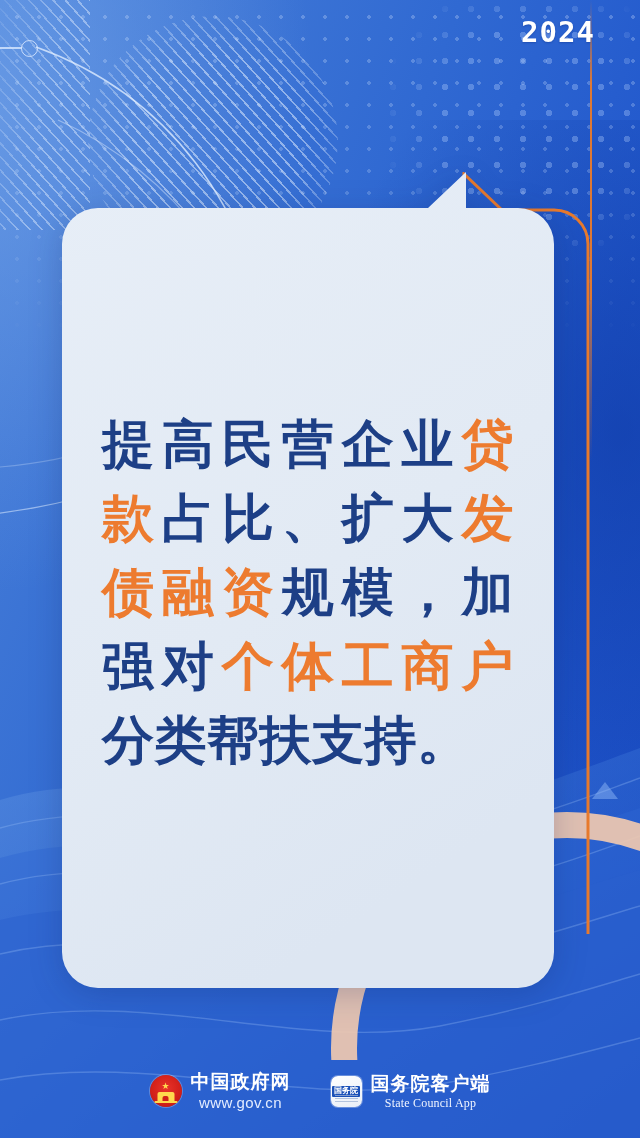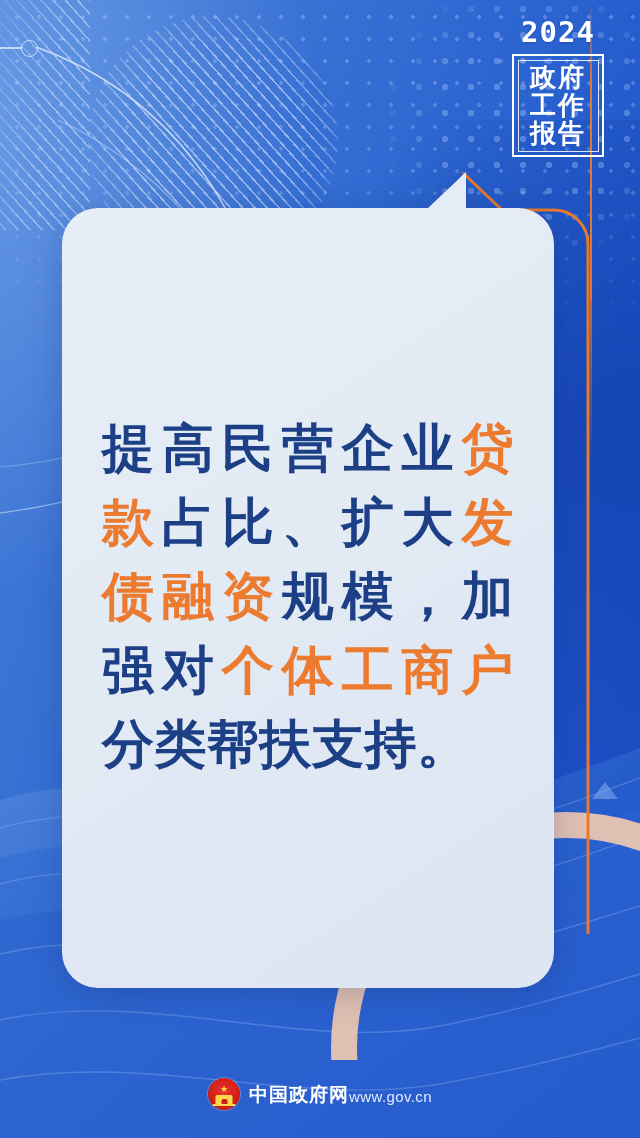--- a/index.html
+++ b/index.html
@@ -122,21 +122,21 @@
 
   
   .quote{
     position:absolute;
     left:62px;top:172px;width:492px;height:816px;
     display:flex;align-items:center;justify-content:center;
     box-sizing:border-box;
     padding:74px 40px 40px 40px;
   }
   .quote-text{
-    font-family:Liberation Sans, sans-serif;
+    font-family:Liberation Mono, monospace;
     font-weight:bold;
     font-size:52px;
     line-height:1.42;
     letter-spacing:.5px;
     color:#1d3f86;
     text-align:justify;
     text-align-last:left;
     width:418px;
   }
   .quote-text .hl{color:#ed7b2f;}
@@ -190,21 +190,21 @@
     background:#ffd84d;
   }
   .emblem .gate:after{
     content:"";position:absolute;left:50%;transform:translateX(-50%);bottom:0;
     width:6px;height:5px;background:#d11f18;border-radius:2px 2px 0 0;
   }
   .emblem .bar{
     position:absolute;left:50%;bottom:4px;transform:translateX(-50%);
     width:23px;height:2.5px;background:#ffd84d;border-radius:1px;
   }
-  .logo-txt{display:flex;flex-direction:row;line-height:1;text-align:center;}
+  .logo-txt{display:flex;flex-direction:column;line-height:1;text-align:center;}
   .logo-cn{
     font-family:"DejaVu Sans","Liberation Sans",sans-serif;
     font-weight:bold;font-size:19px;color:#ffffff;letter-spacing:1px;
   }
   .logo-en{
     font-family:"Liberation Sans",sans-serif;
     font-size:15px;color:#e3ecff;letter-spacing:.4px;margin-top:4px;
   }
   .logo-en.serif{
     font-family:"Liberation Serif","DejaVu Serif",serif;
@@ -305,37 +305,42 @@
                A36,36 0 0 1 36,36 Z" fill="url(#cardg)"></path>
     </svg>
   </div>
 
   <div class="quote">
     <div class="quote-text"><span>提高民营企业</span><span class="hl">贷款</span><span>占比、扩大</span><span class="hl">发债融资</span><span>规模，加强对</span><span class="hl">个体工商户</span><span>分类帮扶支持。</span></div>
   </div>
 
   <div class="badge">
     <div class="badge-year">2024</div>
-    <div class="badge-box">
-      <div class="badge-line">政府</div>
-      <div class="badge-line">工作</div>
-      <div class="badge-line">报告</div>
-    </div>
   </div>
 
   <div class="footer">
 
     <div class="logo">
       <div class="emblem">
         <span class="star">★</span>
         <span class="gate"></span>
         <span class="bar"></span>
       </div>
       <div class="logo-txt">
         <span class="logo-cn">中国政府网</span>
         <span class="logo-en">www.gov.cn</span>
       </div>
     </div>
 
+    <div class="logo">
+      <div class="appicon">
+        <span class="ai-t">国务院</span>
+        <span class="ai-lines"></span>
+      </div>
+      <div class="logo-txt">
+        <span class="logo-cn">国务院客户端</span>
+        <span class="logo-en serif">State Council App</span>
+      </div>
+    </div>
 
   </div>
 
 </div>
 
 </body></html>

